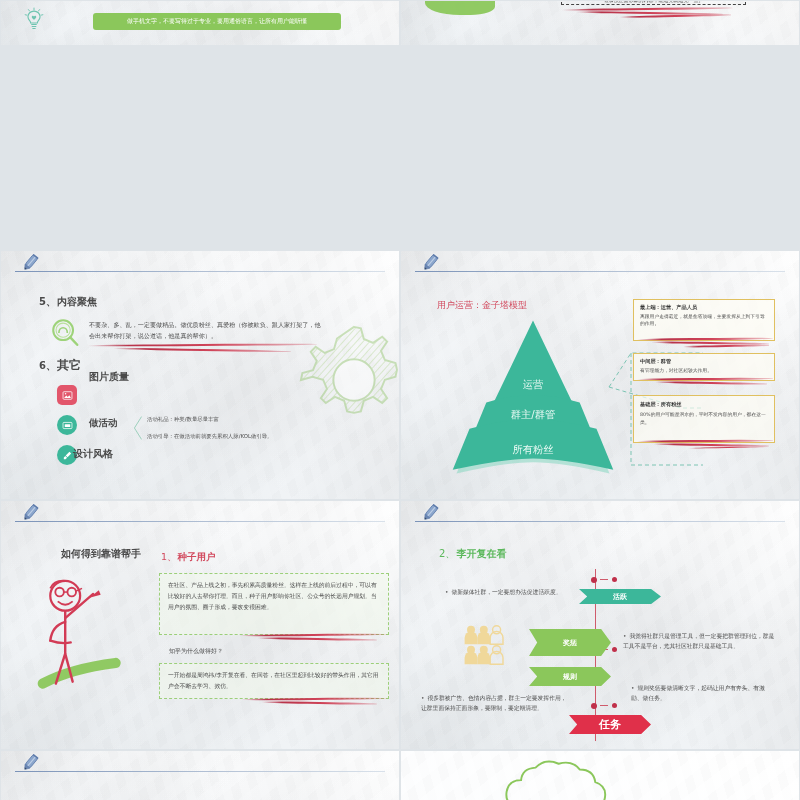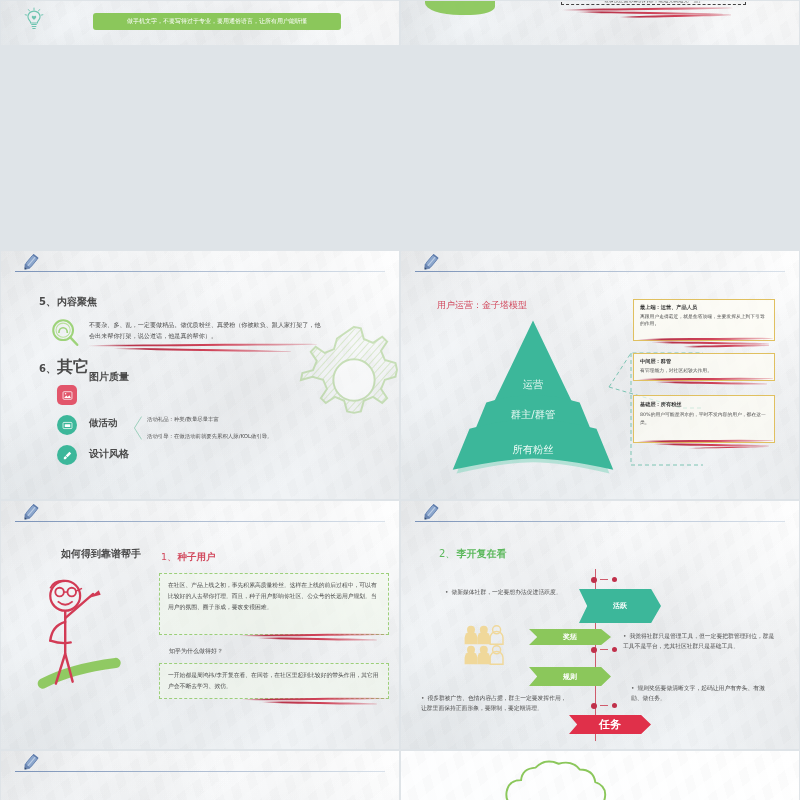--- a/index.html
+++ b/index.html
@@ -135,21 +135,21 @@
         </svg>
       </div>
       <div class="cn" style="position:absolute;left:88px;top:44px;width:235px;font-size:6.1px;line-height:11px;color:#4b4b4b">不要杂、多、乱，一定要做精品。做优质粉丝、真爱粉（你被欺负、跟人家打架了，他会出来帮你打架，说公道话，他是真的帮你）。</div>
       <div class="brush" style="left:86px;top:68px;width:240px;height:14px">
         <i style="left:0;top:1px;width:230px;height:2.2px;transform:rotate(-.4deg)"></i>
         <i style="left:26px;top:6px;width:178px;height:2px;transform:rotate(1deg)"></i>
       </div>
 
       <div style="position:absolute;left:38px;top:82px;display:flex;align-items:baseline;gap:1px">
         <span class="cn ttl" style="font-size:10px">6、</span>
-        <span class="cn ttl" style="font-size:16px">其它</span>
+        <span class="cn ttl" style="font-size:12px">其它</span>
       </div>
 
       <div style="position:absolute;left:56px;top:110px;width:20px;height:20px;border-radius:5px;background:#e2566b;display:flex;align-items:center;justify-content:center">
         <svg viewBox="0 0 16 16" width="11" height="11">
               <rect x="1.5" y="2.5" width="13" height="11" rx="1.4" fill="none" stroke="#fff" stroke-width="1.1"></rect>
               <path d="M3 11.5l3.2-3.4 2.2 2.2 2.3-2.7 2.3 3.9z" fill="#fff"></path>
               <circle cx="5.2" cy="5.6" r="1.1" fill="#fff"></circle>
             </svg>
       </div>
       <div class="cn ttl" style="position:absolute;left:88px;top:95px;font-size:10px;color:#4a4a4a">图片质量</div>
@@ -166,21 +166,21 @@
       </svg>
       <div class="cn" style="position:absolute;left:146px;top:140px;font-size:5.4px;line-height:9px;color:#4f4f4f">活动礼品：种类/数量尽量丰富</div>
       <div class="cn" style="position:absolute;left:146px;top:157px;font-size:5.4px;line-height:9px;color:#4f4f4f">活动引导：在做活动前就要先累积人脉/KOL做引导。</div>
 
       <div style="position:absolute;left:56px;top:170px;width:20px;height:20px;border-radius:50%;background:#3cb79a;display:flex;align-items:center;justify-content:center">
         <svg viewBox="0 0 16 16" width="11" height="11">
               <path d="M10.8 2.6l2.6 2.6-5.4 5.4-2.6-2.6z" fill="#fff"></path>
               <path d="M4.8 8.6l2.6 2.6-2.2 2.3H2.6v-2.6z" fill="#fff"></path>
             </svg>
       </div>
-      <div class="cn ttl" style="position:absolute;left:88px;top:172px;font-size:10px;color:#4a4a4a">设计风格</div>
+      <div class="cn ttl" style="position:absolute;left:72px;top:172px;font-size:10px;color:#4a4a4a">设计风格</div>
     </div>
   </div>
 
   <div class="slide">
     <div class="paper"></div>
     <div class="hdr">
       <div class="rule"></div>
       <div class="pencil">
         <svg viewBox="0 0 26 20" width="26" height="20">
               <g transform="rotate(40 13 10)">
@@ -327,22 +327,22 @@
       <div class="dot" style="left:190px;top:52px;width:6px;height:6px"></div>
       <div style="position:absolute;left:199px;top:54px;width:8px;height:1.4px;background:#cf5b6c"></div>
       <div class="dot" style="left:211px;top:52px;width:5px;height:5px"></div>
       <div class="dot" style="left:190px;top:122px;width:6px;height:6px"></div>
       <div style="position:absolute;left:199px;top:124px;width:8px;height:1.4px;background:#cf5b6c"></div>
       <div class="dot" style="left:211px;top:122px;width:5px;height:5px"></div>
       <div class="dot" style="left:190px;top:178px;width:6px;height:6px"></div>
       <div style="position:absolute;left:199px;top:180px;width:8px;height:1.4px;background:#cf5b6c"></div>
       <div class="dot" style="left:211px;top:178px;width:5px;height:5px"></div>
 
-      <div class="chev rt cn" style="position:absolute;left:178px;top:64px;width:82px;height:34px;background:#3cb79a;font-size:7px">活跃</div>
-      <div class="chev rt cn" style="position:absolute;left:128px;top:104px;width:82px;height:16px;background:#8bc75b;font-size:7px">奖惩</div>
+      <div class="chev rt cn" style="position:absolute;left:178px;top:64px;width:82px;height:15px;background:#3cb79a;font-size:7px">活跃</div>
+      <div class="chev rt cn" style="position:absolute;left:128px;top:104px;width:82px;height:27px;background:#8bc75b;font-size:7px">奖惩</div>
       <div class="chev rt cn" style="position:absolute;left:128px;top:142px;width:82px;height:19px;background:#8bc75b;font-size:7px">规则</div>
       <div class="chev rt cn" style="position:absolute;left:168px;top:190px;width:82px;height:19px;background:#e0304a;font-size:11px">任务</div>
 
       <div class="cn bullet" style="position:absolute;left:44px;top:62px;width:118px;font-size:5.8px;line-height:10px;color:#4a4a4a">做新媒体社群，一定要想办法促进活跃度。</div>
       <div class="cn bullet" style="position:absolute;left:20px;top:168px;width:146px;font-size:5.8px;line-height:10px;color:#4a4a4a">很多群被广告、色情内容占据，群主一定要发挥作用，让群里面保持正面形象，要限制，要定期清理。</div>
 
       <svg viewBox="0 0 60 50" width="48" height="40" style="position:absolute;left:62px;top:100px">
         <g fill="#f0d89a">
           <circle cx="10" cy="6" r="5"></circle>
               <path d="M2 24v-8a8 8 0 0116 0v8z"></path>

